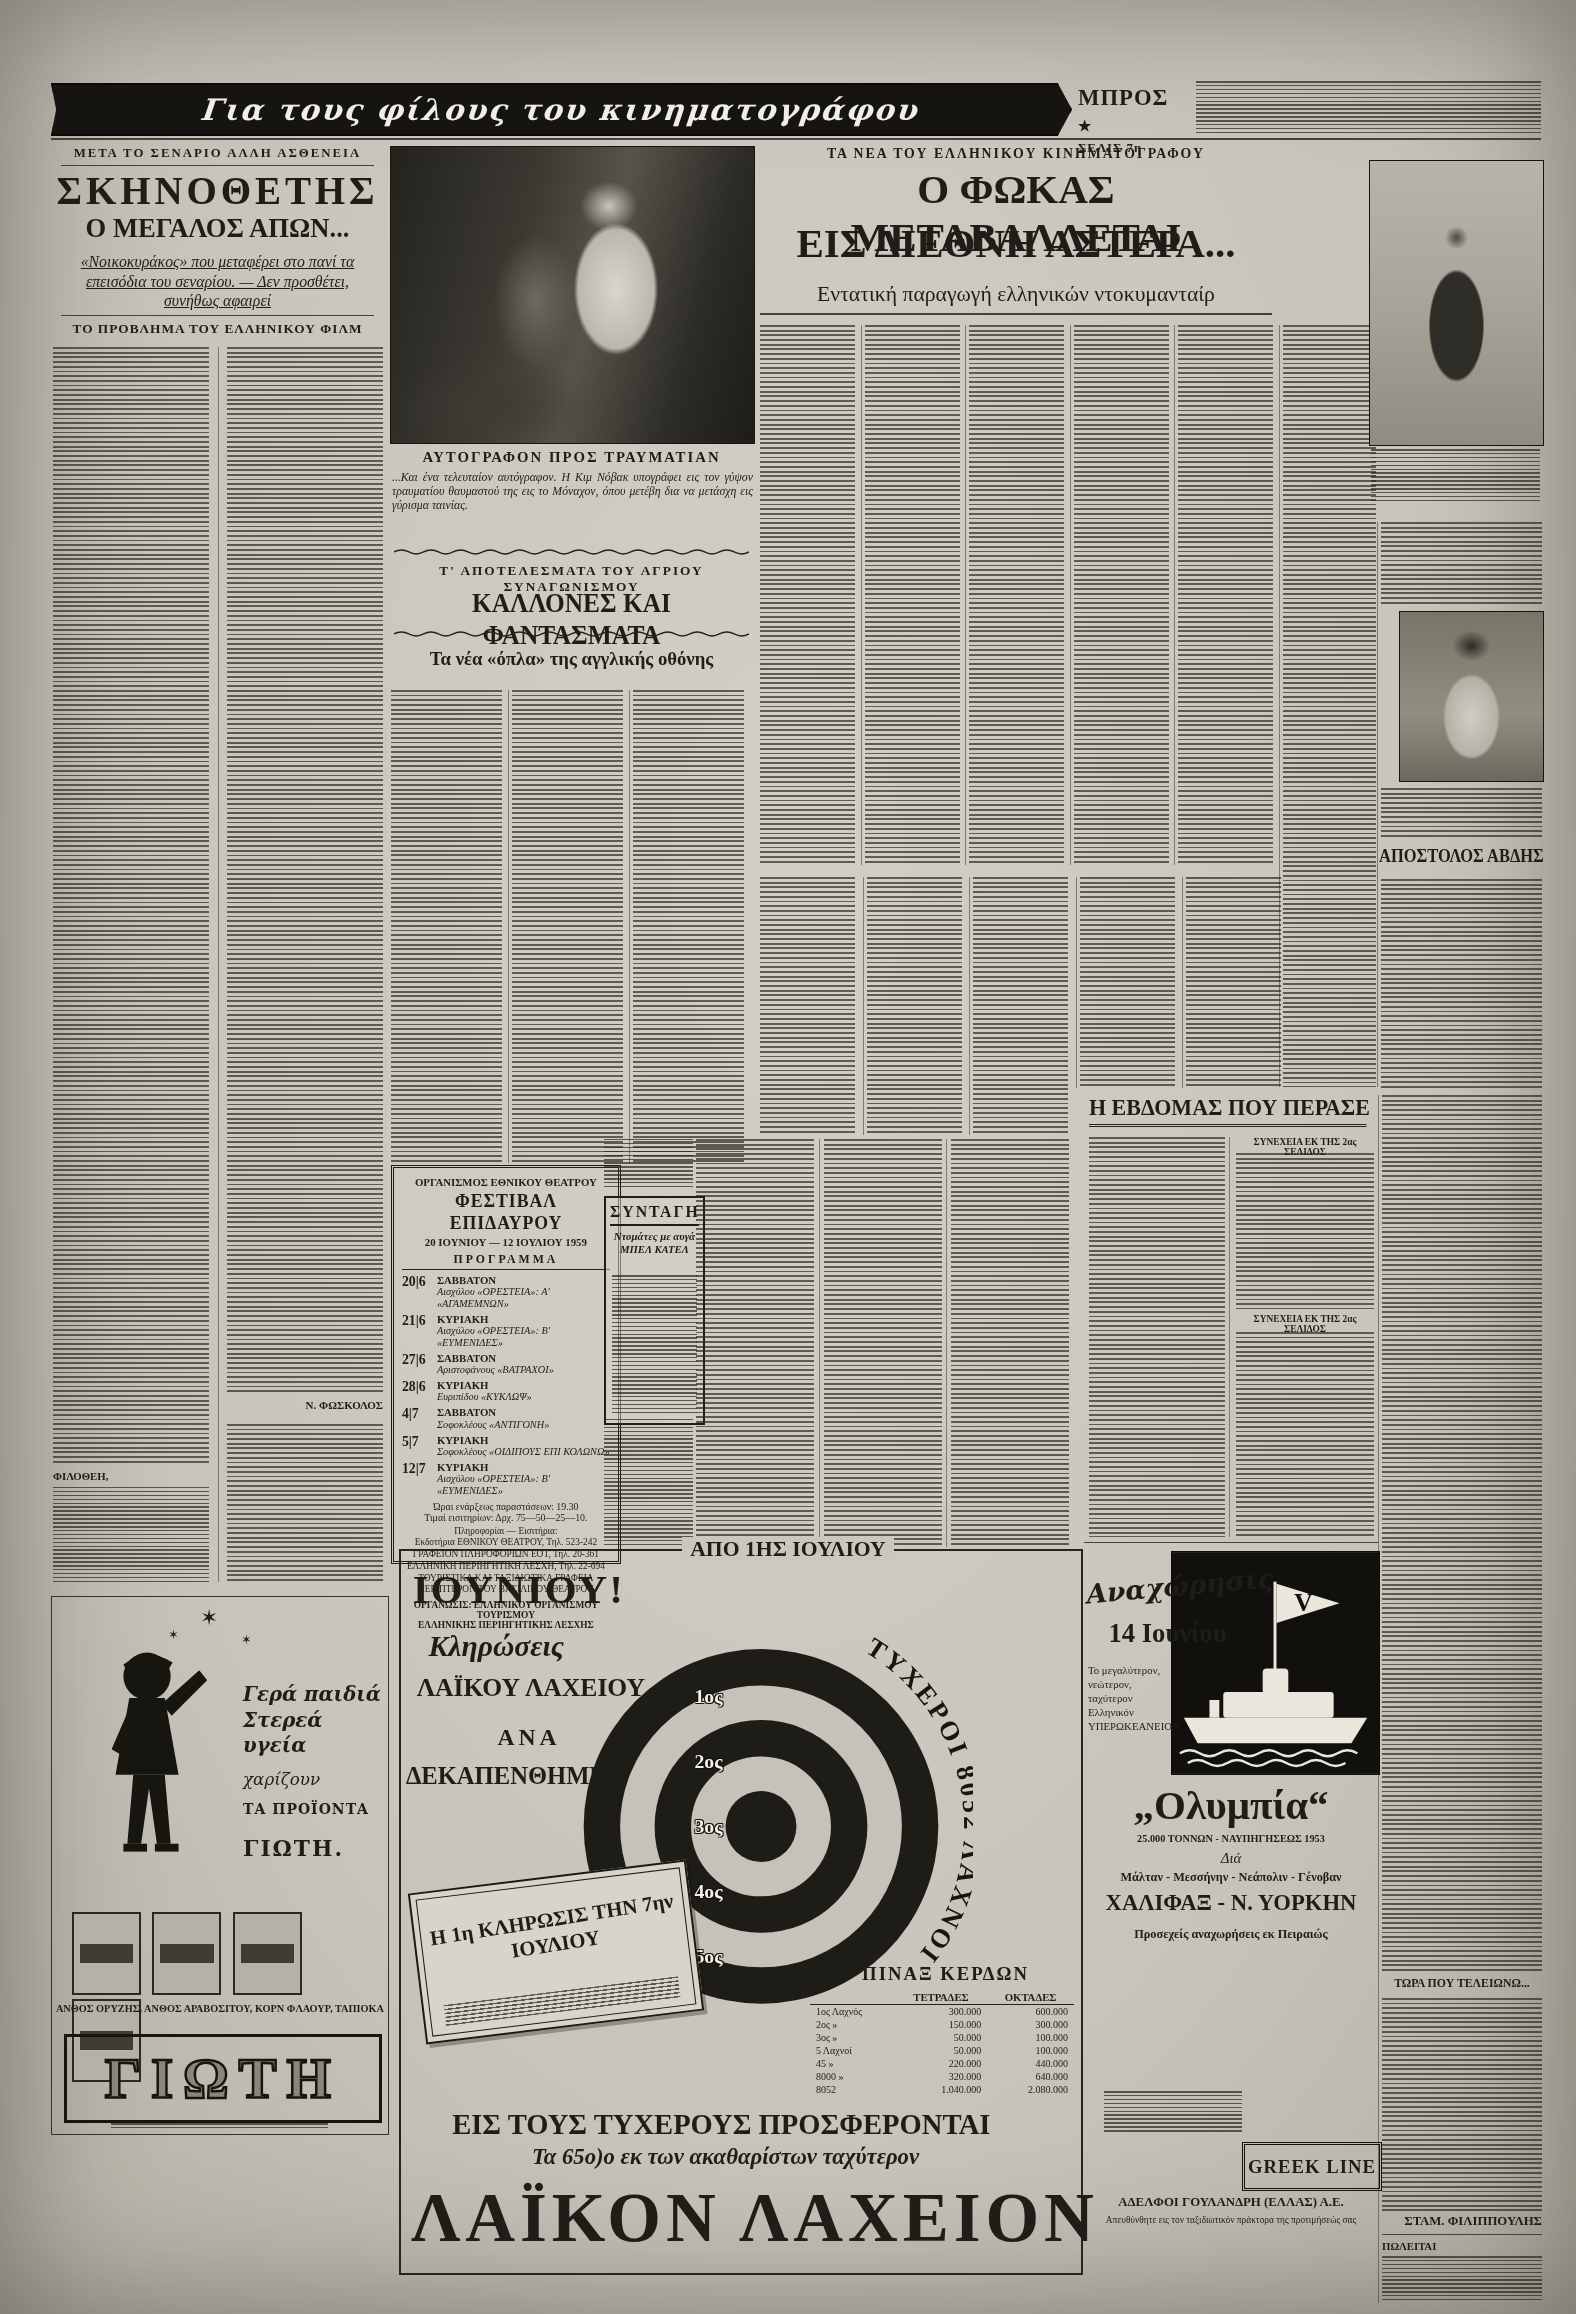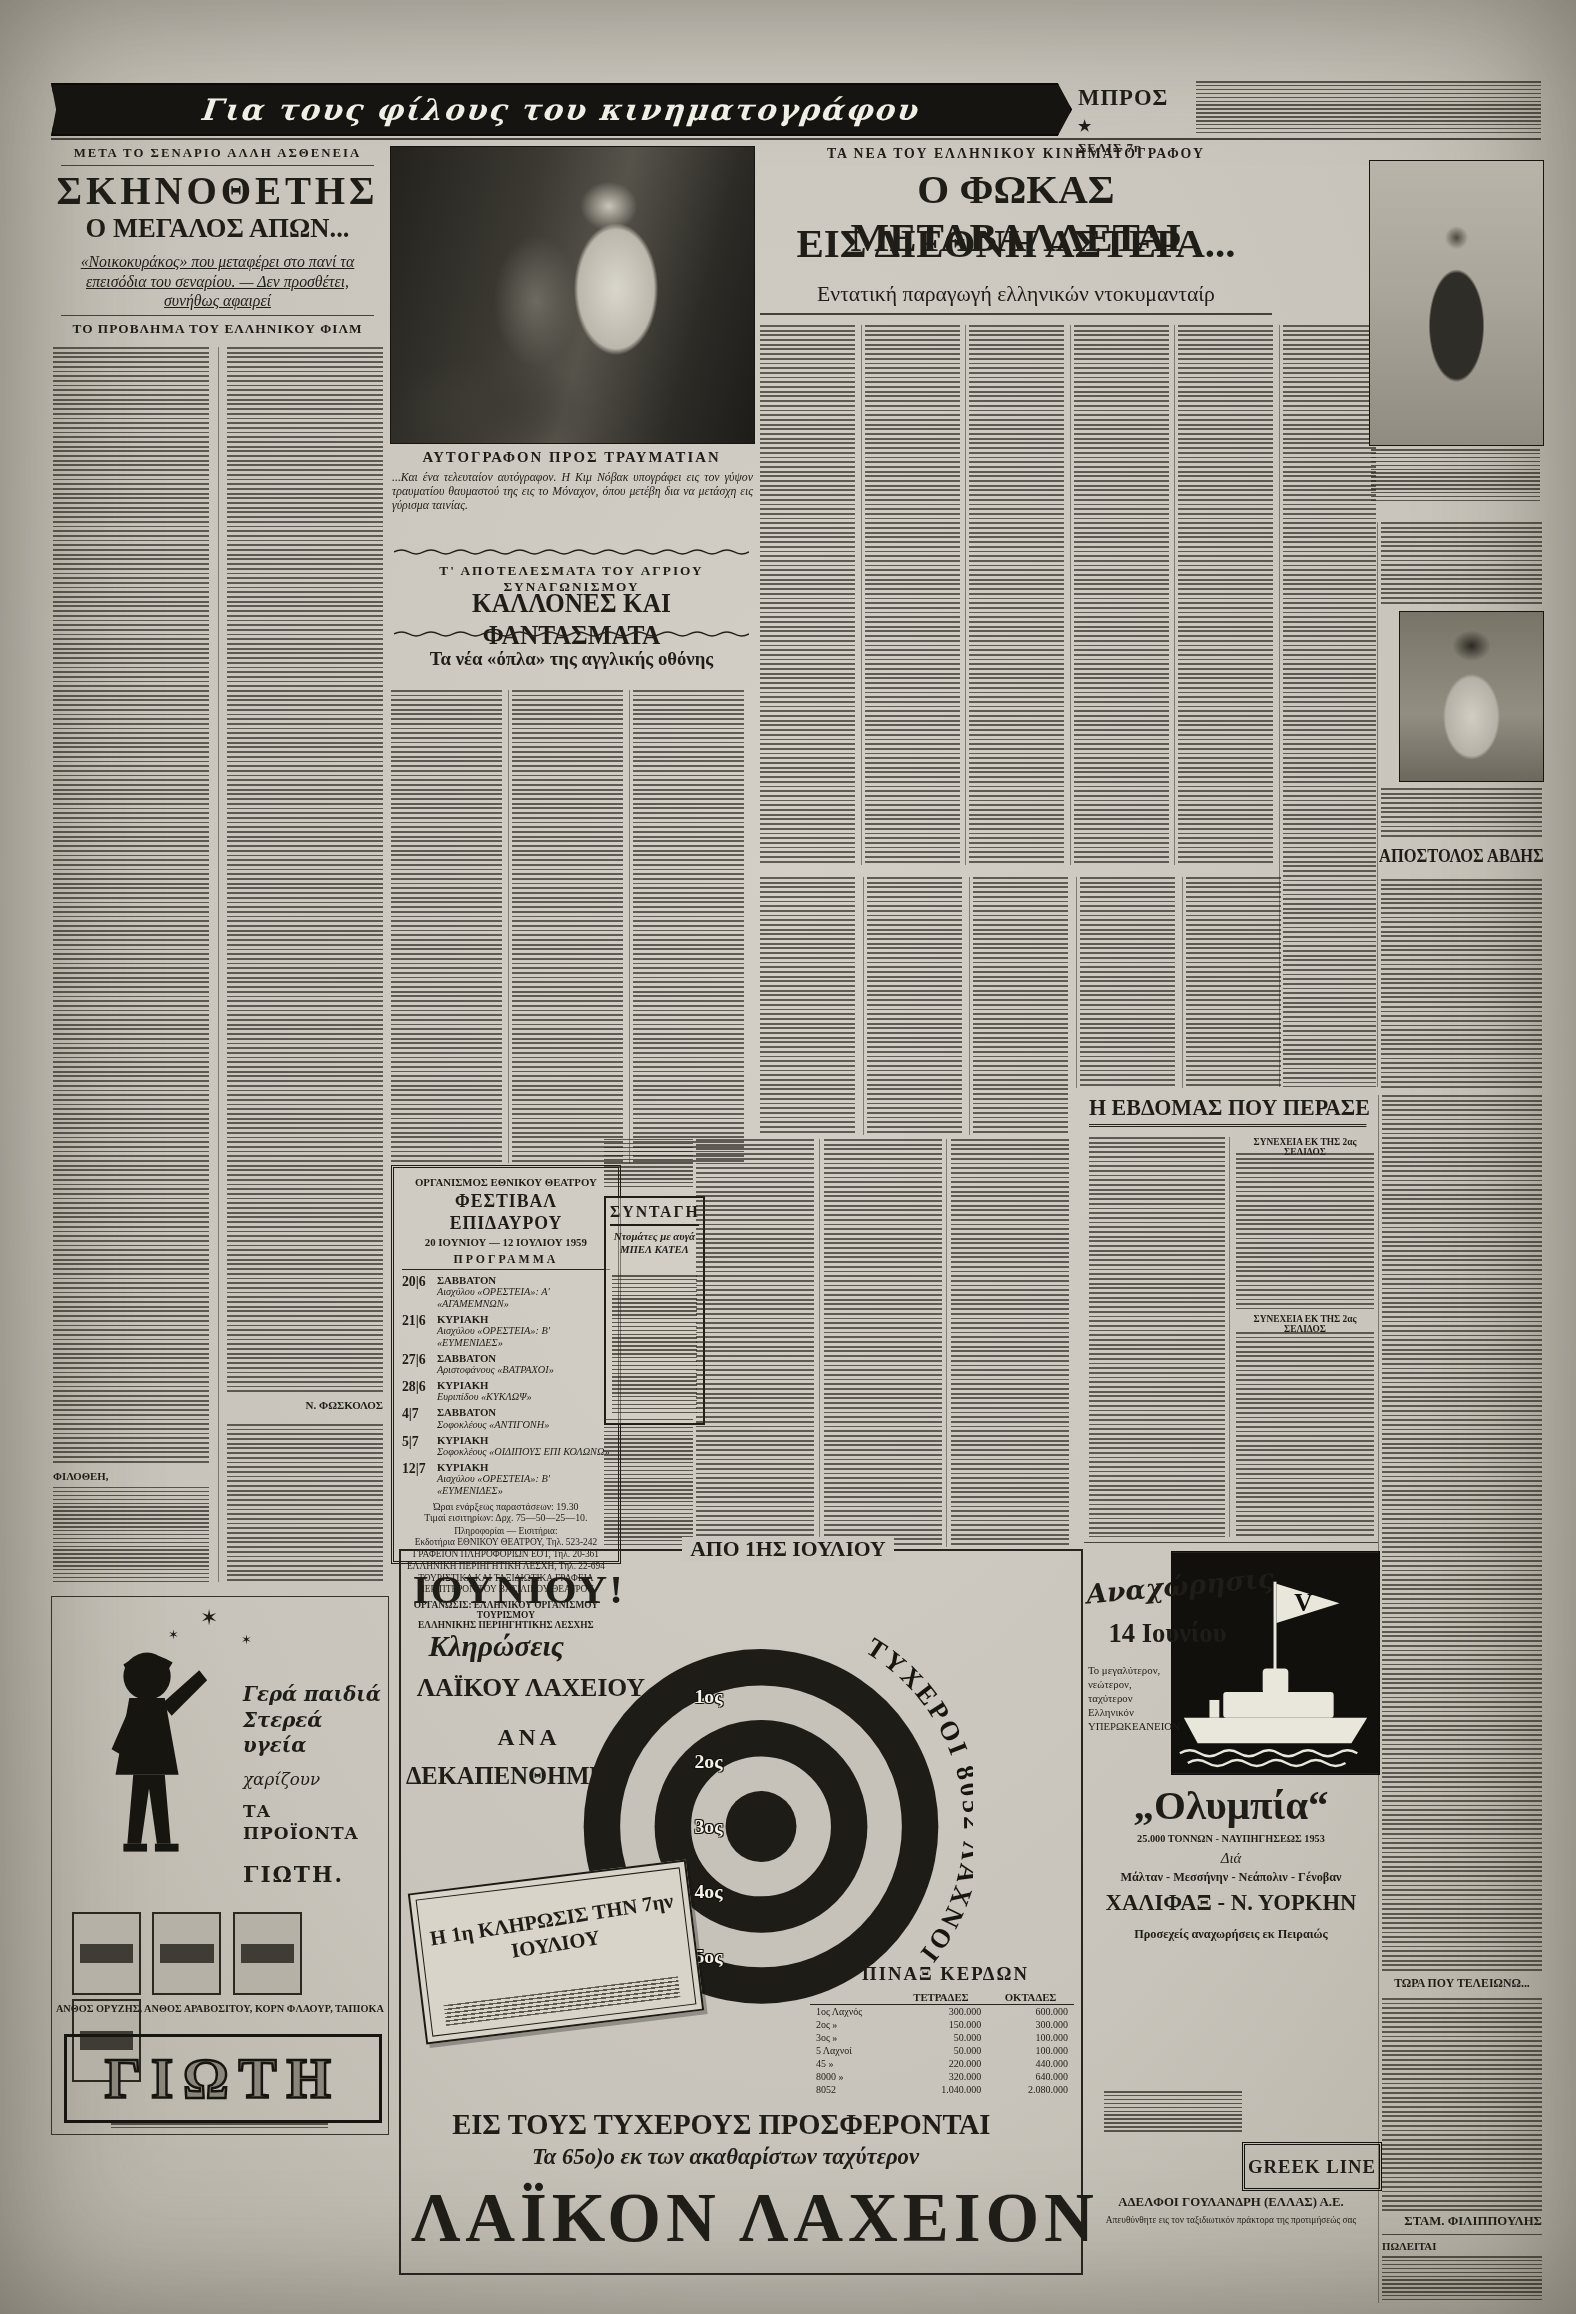--- a/index.html
+++ b/index.html
@@ -44,21 +44,21 @@
   .ring-label{position:absolute;left:138px;width:43px;text-align:center;font-weight:bold;font-size:19.7px;color:#f4f1e8;
               text-shadow:1px 1px 0 #14120d,-1px -1px 0 #14120d,1px -1px 0 #14120d,-1px 1px 0 #14120d;}
   .dep{font-weight:bold;font-size:16.7px;line-height:1.55;text-align:center;letter-spacing:1px;}
   .glbox{position:absolute;border:3px double #14120d;display:flex;align-items:center;justify-content:center;
          font-weight:bold;font-size:18.7px;letter-spacing:1px;}
   .pbox{width:65px;height:79px;background:#b5b1a6;border:2px solid #2a2821;display:inline-block;margin-right:11.8px;position:relative;}
   .pbox::after{content:"";position:absolute;left:5.9px;right:5.9px;top:29.6px;height:19.7px;background:#2a2821;opacity:.85;}
   .gl{font-family:"DejaVu Serif",serif;line-height:1.3;}
   .gl0,.gl1{font-style:italic;font-weight:bold;font-size:19.7px;}
   .gl2{font-style:italic;font-size:16.7px;margin-top:9.9px;}
-  .gl3{font-weight:bold;font-size:17px;margin-top:9.9px;letter-spacing:1px;}
+  .gl3{font-weight:bold;font-size:14px;margin-top:9.9px;letter-spacing:1px;}
   .gl4{font-weight:bold;font-size:21.7px;margin-top:16px;letter-spacing:2px;}
   .brandword{color:#8a867c;-webkit-text-stroke:2.5px #17150f;font-weight:bold;font-size:57px;letter-spacing:9.9px;}
 </style>
 </head>
 <body>
 
 <div class="page">
 
   <div class="abs ribbon" style="left:51px;top:83px;width:1017px;height:49px;font-size:29.6px;">
     <span>Για τους φίλους του κινηματογράφου</span>

